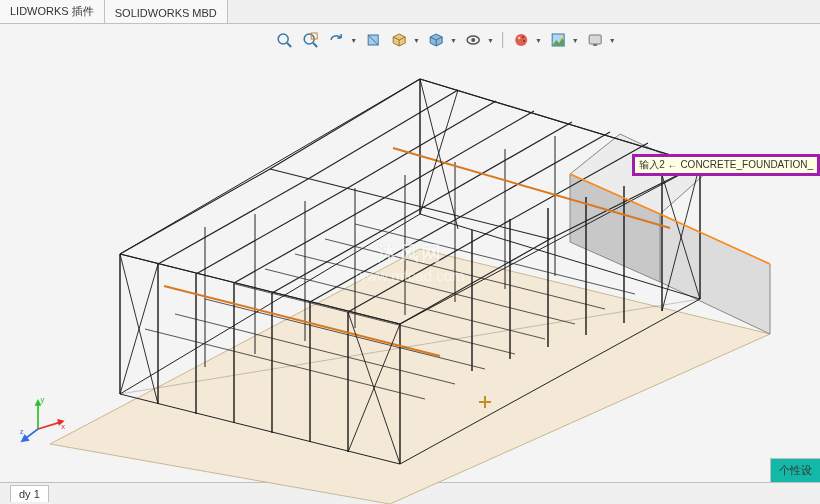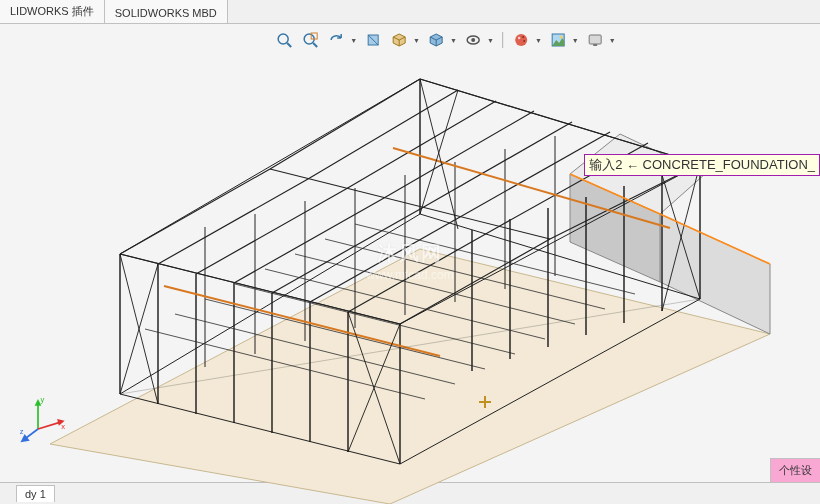--- a/index.html
+++ b/index.html
@@ -6,27 +6,27 @@
   html, body { width: 820px; height: 504px; overflow: hidden; font-family: "Segoe UI", Tahoma, sans-serif; font-size: 11px; background: #e8e8e8; }
   .app { width: 100%; height: 100%; display: flex; flex-direction: column; }
   .tabbar { height: 24px; background: #f0f0f0; display: flex; align-items: stretch; border-bottom: 1px solid #c0c0c0; }
   .tab { padding: 4px 10px; border-right: 1px solid #c0c0c0; display: flex; align-items: flex-end; color: #333; background: #f8f8f8; cursor: pointer; }
   .viewport { flex: 1; position: relative; background: #f4f4f4; }
   .toolbar { position: absolute; top: 4px; left: 50%; transform: translateX(-40%); display: flex; gap: 6px; align-items: center; background: transparent; padding: 2px 4px; }
   .tb-btn { width: 20px; height: 20px; display: flex; align-items: center; justify-content: center; cursor: pointer; border-radius: 2px; }
   .tb-sep { width: 1px; height: 16px; background: #b0b0b0; margin: 0 2px; }
   .drop-arrow { font-size: 7px; color: #555; margin-left: -2px; }
   .canvas { position: absolute; inset: 0; }
-  .tag-box { position: absolute; right: 0; top: 130px; background: #ffffe1; border: 1px solid #a21caf; padding: 1px 4px; font-size: 13px; color: #333; white-space: nowrap; }
+  .tag-box { position: absolute; right: 0; top: 130px; background: #ffffe1; border: 3px solid #a21caf; padding: 1px 4px; font-size: 10px; color: #333; white-space: nowrap; }
   .triad { position: absolute; left: 18px; bottom: 38px; width: 50px; height: 50px; }
   .statusbar { height: 22px; background: #f0f0f0; border-top: 1px solid #c0c0c0; display: flex; align-items: center; }
-  .status-tab { padding: 2px 8px; background: #fff; border: 1px solid #c0c0c0; border-bottom: none; margin-left: 16px; color: #333; }
-  .side-panel { position: absolute; right: 0; bottom: 0; background: #f9a8d4; border-left: 1px solid #c0c0c0; border-top: 1px solid #c0c0c0; padding: 4px 8px; font-size: 11px; color: #333; }
+  .status-tab { padding: 2px 8px; background: #fff; border: 1px solid #c0c0c0; border-bottom: none; margin-left: 10px; color: #333; }
+  .side-panel { position: absolute; right: 0; bottom: 0; background: #14b8a6; border-left: 1px solid #c0c0c0; border-top: 1px solid #c0c0c0; padding: 4px 8px; font-size: 11px; color: #333; }
   .watermark { position:absolute; top:50%; left:50%; transform:translate(-50%,-50%); font-size:20px; font-weight:bold; color:#ffffff; opacity:.55; letter-spacing:2px; text-shadow:0 0 2px rgba(0,0,0,.2); pointer-events:none;}
-  .watermark-sub { position:absolute; top:calc(50% + 22px); left:50%; transform:translate(-50%,-50%); font-size:12px; color:#fff; opacity:.5; pointer-events:none;}
+  .watermark-sub { position:absolute; top:calc(50% + 22px); left:50%; transform:translate(-50%,-50%); font-size:15px; color:#fff; opacity:.5; pointer-events:none;}
 </style>
 </head>
 <body>
 
 <div class="app">
   <div class="tabbar">
     <div class="tab">
         <span>LIDWORKS 插件</span>
       </div>
     <div class="tab">

